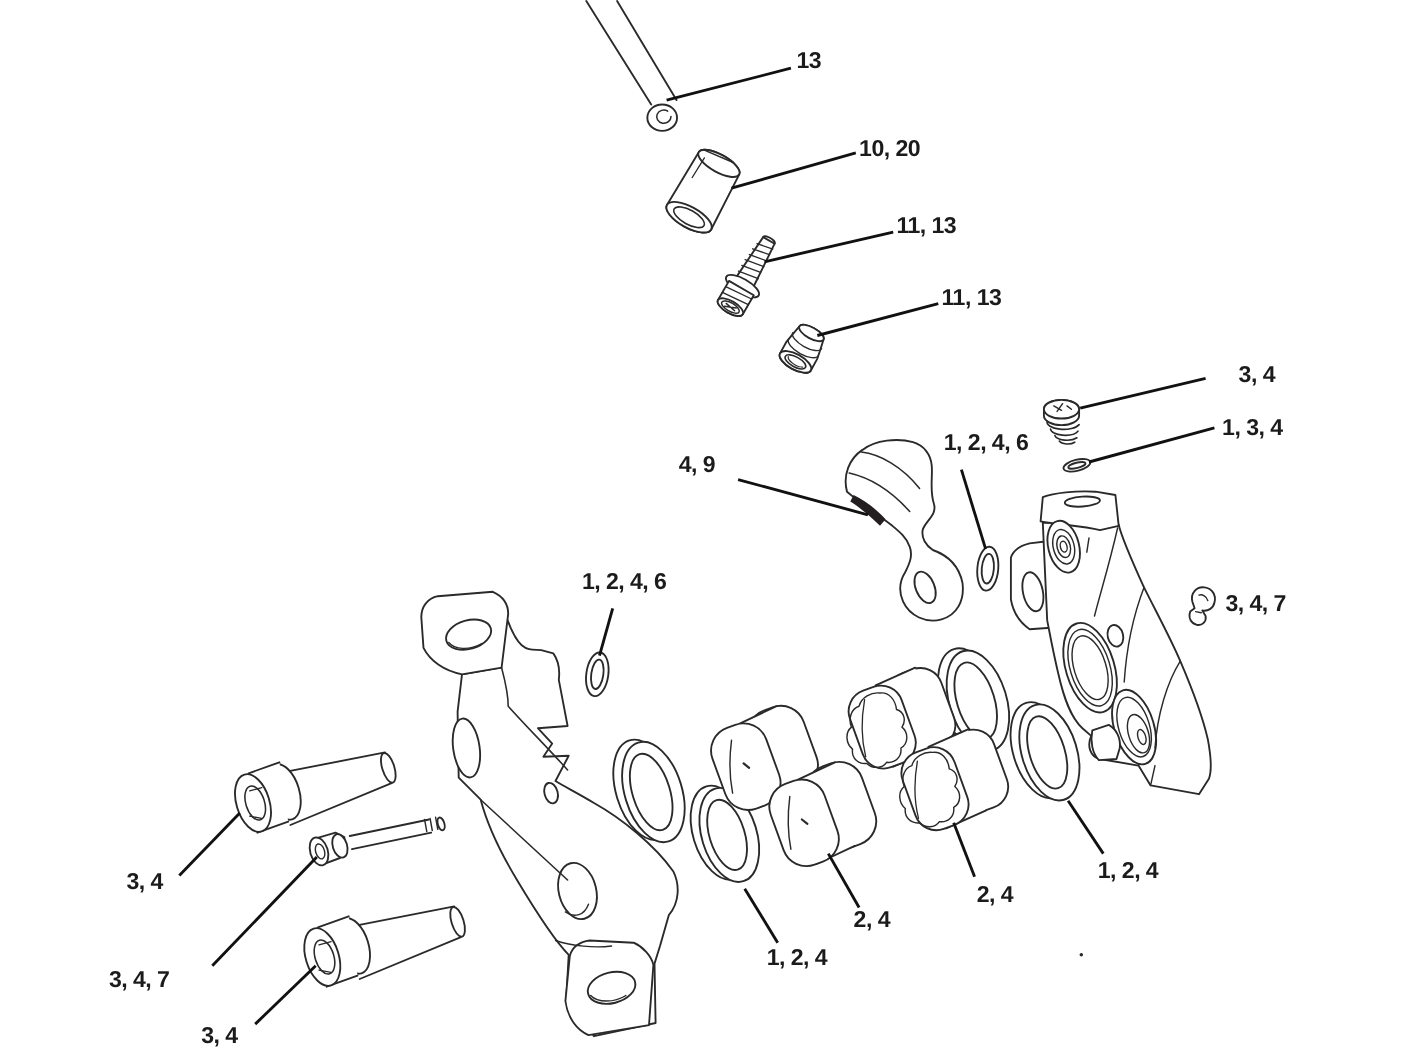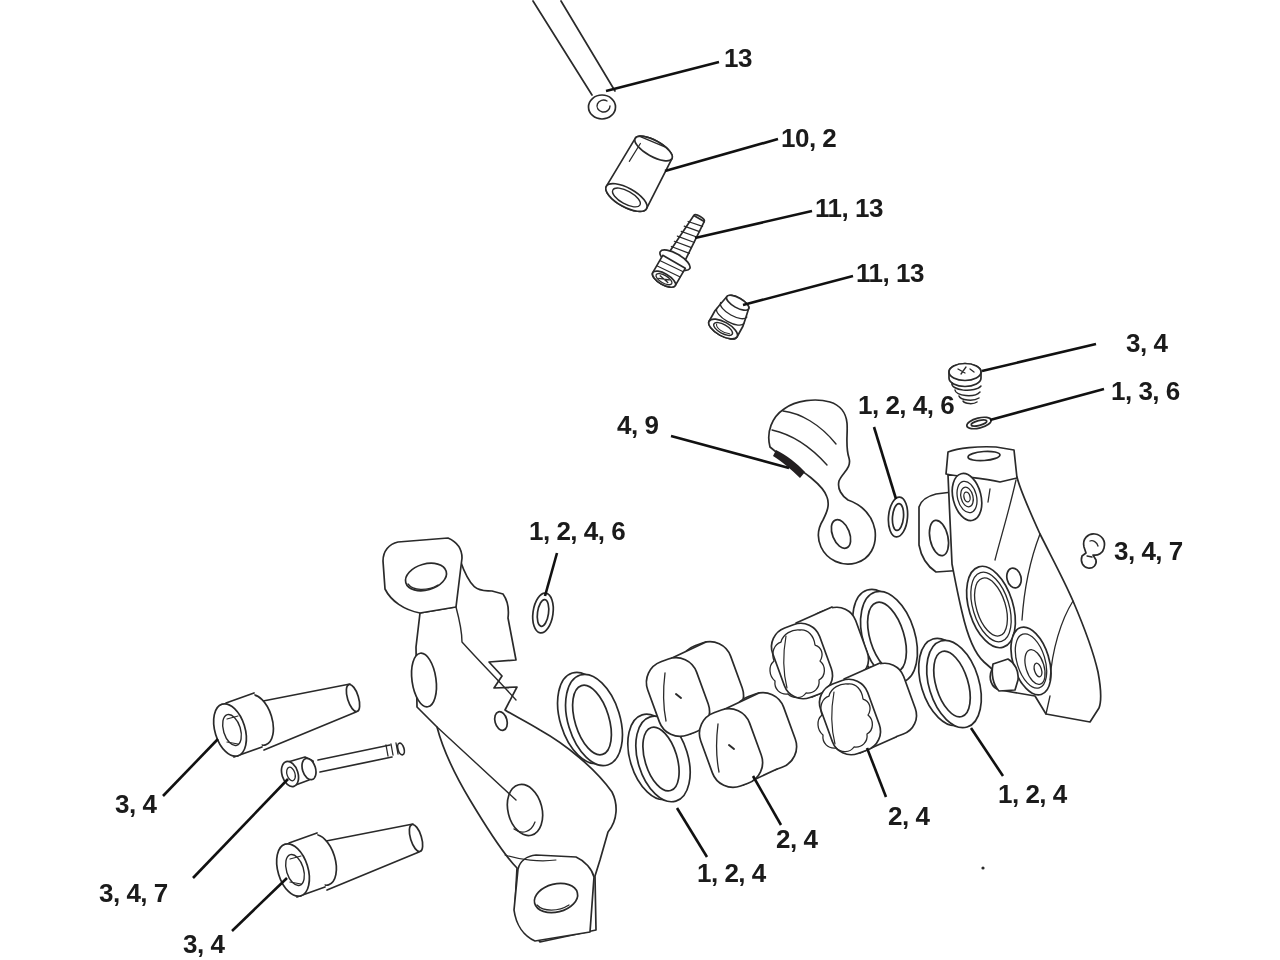--- a/index.html
+++ b/index.html
@@ -1,19 +1,19 @@
 <!DOCTYPE html>
 <html><head>
 <meta charset="utf-8">
 <style>
   html,body{margin:0;padding:0;background:#fff;}
   #stage{position:relative;width:1280px;height:960px;background:#fff;overflow:hidden;
          font-family:"Liberation Sans",sans-serif;}
   #art{position:absolute;left:0;top:0;}
-  .callout{position:absolute;font-weight:bold;font-size:26px;line-height:1;
+  .callout{position:absolute;font-weight:bold;font-size:21px;line-height:1;
            letter-spacing:-0.5px;color:#1b1b1b;white-space:nowrap;
            font-family:"Liberation Sans",sans-serif;}
 </style>
 </head>
 <body>
 
 <div id="stage">
 
 <svg id="art" width="1280" height="960" viewBox="0 0 1280 960">
   <defs>
@@ -278,25 +278,25 @@
     <line x1="193" y1="878" x2="288" y2="779"></line>
     <line x1="232" y1="931" x2="287" y2="878"></line>
     <line x1="677" y1="808" x2="707" y2="857"></line>
     <line x1="753" y1="776" x2="781" y2="825"></line>
     <line x1="867" y1="748" x2="886" y2="797"></line>
     <line x1="971" y1="728" x2="1003" y2="776"></line>
   </g>
 </svg>
 
 <div class="callout" style="left:724px;top:45px">13</div>
-<div class="callout" style="left:781px;top:125px">10, 2</div>
+<div class="callout" style="left:781px;top:125px">10, 20</div>
 <div class="callout" style="left:815px;top:195px">11, 13</div>
 <div class="callout" style="left:856px;top:260px">11, 13</div>
 <div class="callout" style="left:1126px;top:330px">3, 4</div>
-<div class="callout" style="left:1111px;top:378px">1, 3, 6</div>
+<div class="callout" style="left:1111px;top:378px">1, 3, 4</div>
 <div class="callout" style="left:858px;top:392px">1, 2, 4, 6</div>
 <div class="callout" style="left:617px;top:412px">4, 9</div>
 <div class="callout" style="left:529px;top:518px">1, 2, 4, 6</div>
 <div class="callout" style="left:1114px;top:538px">3, 4, 7</div>
 <div class="callout" style="left:115px;top:791px">3, 4</div>
 <div class="callout" style="left:99px;top:880px">3, 4, 7</div>
 <div class="callout" style="left:183px;top:931px">3, 4</div>
 <div class="callout" style="left:697px;top:860px">1, 2, 4</div>
 <div class="callout" style="left:776px;top:826px">2, 4</div>
 <div class="callout" style="left:888px;top:803px">2, 4</div>

